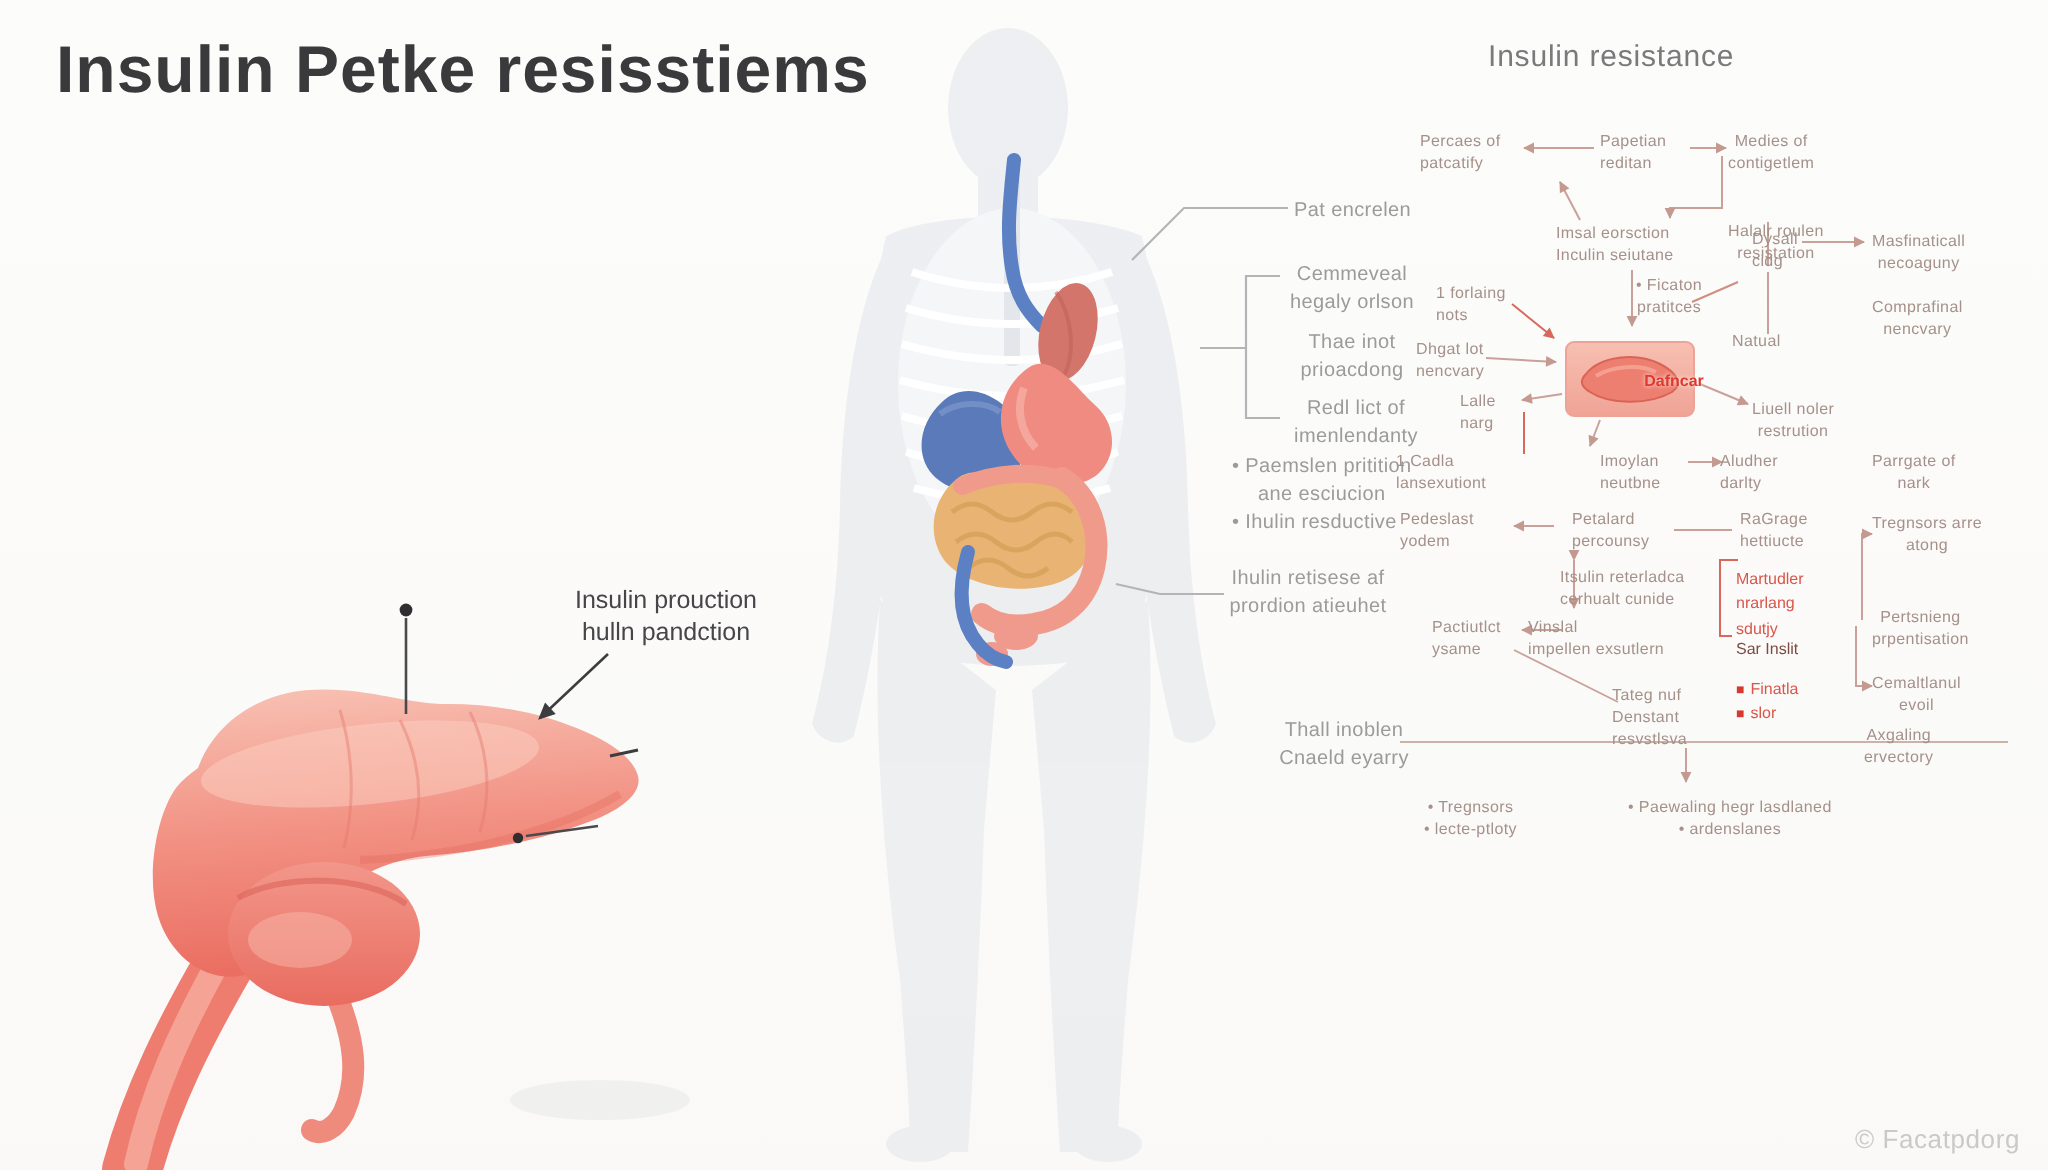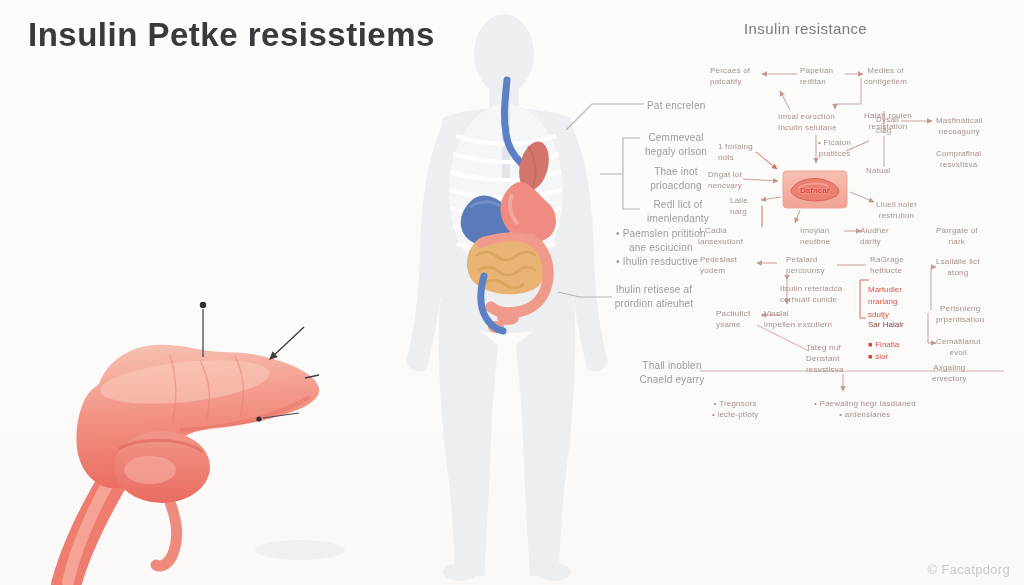--- a/index.html
+++ b/index.html
@@ -10,21 +10,21 @@
   .page-title{font-size:33px;font-weight:700;color:#3a3a3c;letter-spacing:.5px;}
   .flow-title{font-size:15px;color:#7a7a7c;letter-spacing:.4px;}
   .fig-lbl{font-size:12.5px;color:#46464a;line-height:1.3;text-align:center;}
   .body-lbl{font-size:10px;color:#9b9b9b;line-height:1.4;text-align:center;letter-spacing:.2px;}
   .flow-node{font-size:8px;color:#a6918a;line-height:1.35;text-align:left;letter-spacing:.2px;}
   .la{text-align:center;}
   .red-title{font-size:8px;color:#d9564a;line-height:1.55;}
   .red-sub{font-size:8px;color:#7d4b42;}
   .red-item{font-size:8px;color:#d9564a;}
   .red-item .sq{color:#d63a2e;font-size:7px;margin-right:3px;}
-  .box-label{font-size:8px;font-weight:700;color:#e0392c;text-shadow:0 0 2px rgba(255,255,255,.9);text-align:center;}
+  .box-label{font-size:8px;font-weight:700;color:#e0392c;text-shadow:0 0 2px rgba(255,255,255,.9);text-align:center;padding-left:22px;}
   .watermark{font-size:13px;color:#c9c9c9;letter-spacing:.3px;text-align:right;}
   svg.scene{position:absolute;left:0;top:0;}
 </style>
 </head>
 <body>
 
 <div class="stage">
 
   <svg class="scene" width="1024" height="585" viewBox="0 0 1024 585">
     <defs>
@@ -154,20 +154,22 @@
 
     <g>
       <rect x="783" y="171" width="64" height="37" rx="4" fill="url(#bx)" stroke="#eda396" stroke-width="1"></rect>
       <path d="M793,187 C800,178 818,176 830,182 C838,186 842,192 836,196 C824,203 804,202 795,196 C790,193 790,190 793,187 z" fill="#ed7f70" stroke="#d96455" stroke-width="1"></path>
       <path d="M798,188 C806,183 820,182 828,186" stroke="#f6a89a" stroke-width="2" fill="none" opacity=".8"></path>
     </g>
   </svg>
 
   <div class="lbl page-title" style="left:28px;top:16px">Insulin Petke resisstiems</div>
 
+  <div class="lbl fig-lbl" style="left:268px;top:292px;width:130px">Insulin prouction
+hulln pandction</div>
 
   <div class="lbl body-lbl la" style="left:647px;top:99px">Pat encrelen</div>
   <div class="lbl body-lbl" style="left:640px;top:131px;width:72px">Cemmeveal
 hegaly orlson</div>
   <div class="lbl body-lbl" style="left:644px;top:165px;width:64px">Thae inot
 prioacdong</div>
   <div class="lbl body-lbl" style="left:640px;top:198px;width:76px">Redl lict of
 imenlendanty</div>
   <div class="lbl body-lbl la" style="left:616px;top:227px">• Paemslen pritition
 ane esciucion</div>
@@ -191,42 +193,42 @@
 Inculin seiutane</div>
   <div class="lbl flow-node" style="left:876px;top:115px;width:40px">Dysall
 cidg</div>
   <div class="lbl flow-node la" style="left:936px;top:116px">Masfinaticall
 necoaguny</div>
   <div class="lbl flow-node" style="left:718px;top:142px;width:48px">1 forlaing
 nots</div>
   <div class="lbl flow-node la" style="left:818px;top:138px">• Ficaton
 pratitces</div>
   <div class="lbl flow-node la" style="left:936px;top:149px">Comprafinal
-resvstlsva</div>
+nencvary</div>
   <div class="lbl flow-node" style="left:708px;top:170px;width:52px">Dhgat lot
 nencvary</div>
   <div class="lbl flow-node" style="left:730px;top:196px;width:40px">Lalle
 narg</div>
   <div class="lbl flow-node la" style="left:876px;top:200px">Liuell noler
 restrution</div>
   <div class="lbl flow-node" style="left:698px;top:226px;width:64px">1 Cadla
 lansexutiont</div>
   <div class="lbl flow-node" style="left:800px;top:226px;width:50px">Imoylan
 neutbne</div>
   <div class="lbl flow-node" style="left:860px;top:226px;width:48px">Aludher
 darlty</div>
   <div class="lbl flow-node la" style="left:936px;top:226px">Parrgate of
 nark</div>
   <div class="lbl flow-node" style="left:700px;top:255px;width:52px">Pedeslast
 yodem</div>
   <div class="lbl flow-node" style="left:786px;top:255px;width:56px">Petalard
 percounsy</div>
   <div class="lbl flow-node" style="left:870px;top:255px;width:48px">RaGrage
 hettiucte</div>
-  <div class="lbl flow-node la" style="left:936px;top:257px">Lsallalle lict
+  <div class="lbl flow-node la" style="left:936px;top:257px">Tregnsors arre
 atong</div>
   <div class="lbl flow-node" style="left:780px;top:284px;width:86px">Itsulin reterladca
 cerhualt cunide</div>
   <div class="lbl flow-node" style="left:716px;top:309px;width:52px">Pactiutlct
 ysame</div>
   <div class="lbl flow-node" style="left:764px;top:309px;width:92px">Vinslal
 impellen exsutlern</div>
   <div class="lbl flow-node la" style="left:936px;top:304px">Pertsnieng
 prpentisation</div>
   <div class="lbl flow-node" style="left:806px;top:343px;width:52px">Tateg nuf
@@ -236,21 +238,21 @@
 evoil</div>
   <div class="lbl flow-node la" style="left:932px;top:363px">Axgaling
 ervectory</div>
   <div class="lbl flow-node la" style="left:866px;top:166px">Natual</div>
 
   <div class="lbl box-label" style="left:783px;top:186px;width:64px">Dafncar</div>
 
   <div class="lbl red-title" style="left:868px;top:284px">Martudler
 nrarlang
 sdutjy</div>
-  <div class="lbl red-sub" style="left:868px;top:320px">Sar Halalr</div>
+  <div class="lbl red-sub" style="left:868px;top:320px">Sar Inslit</div>
   <div class="lbl red-item" style="left:868px;top:331px">
     <span class="sq">■</span><span>Finatla</span>
   </div>
   <div class="lbl red-item" style="left:868px;top:343px">
     <span class="sq">■</span><span>slor</span>
   </div>
 
   <div class="lbl flow-node la" style="left:712px;top:399px">• Tregnsors
 • lecte-ptloty</div>
   <div class="lbl flow-node la" style="left:814px;top:399px">• Paewaling hegr lasdlaned

